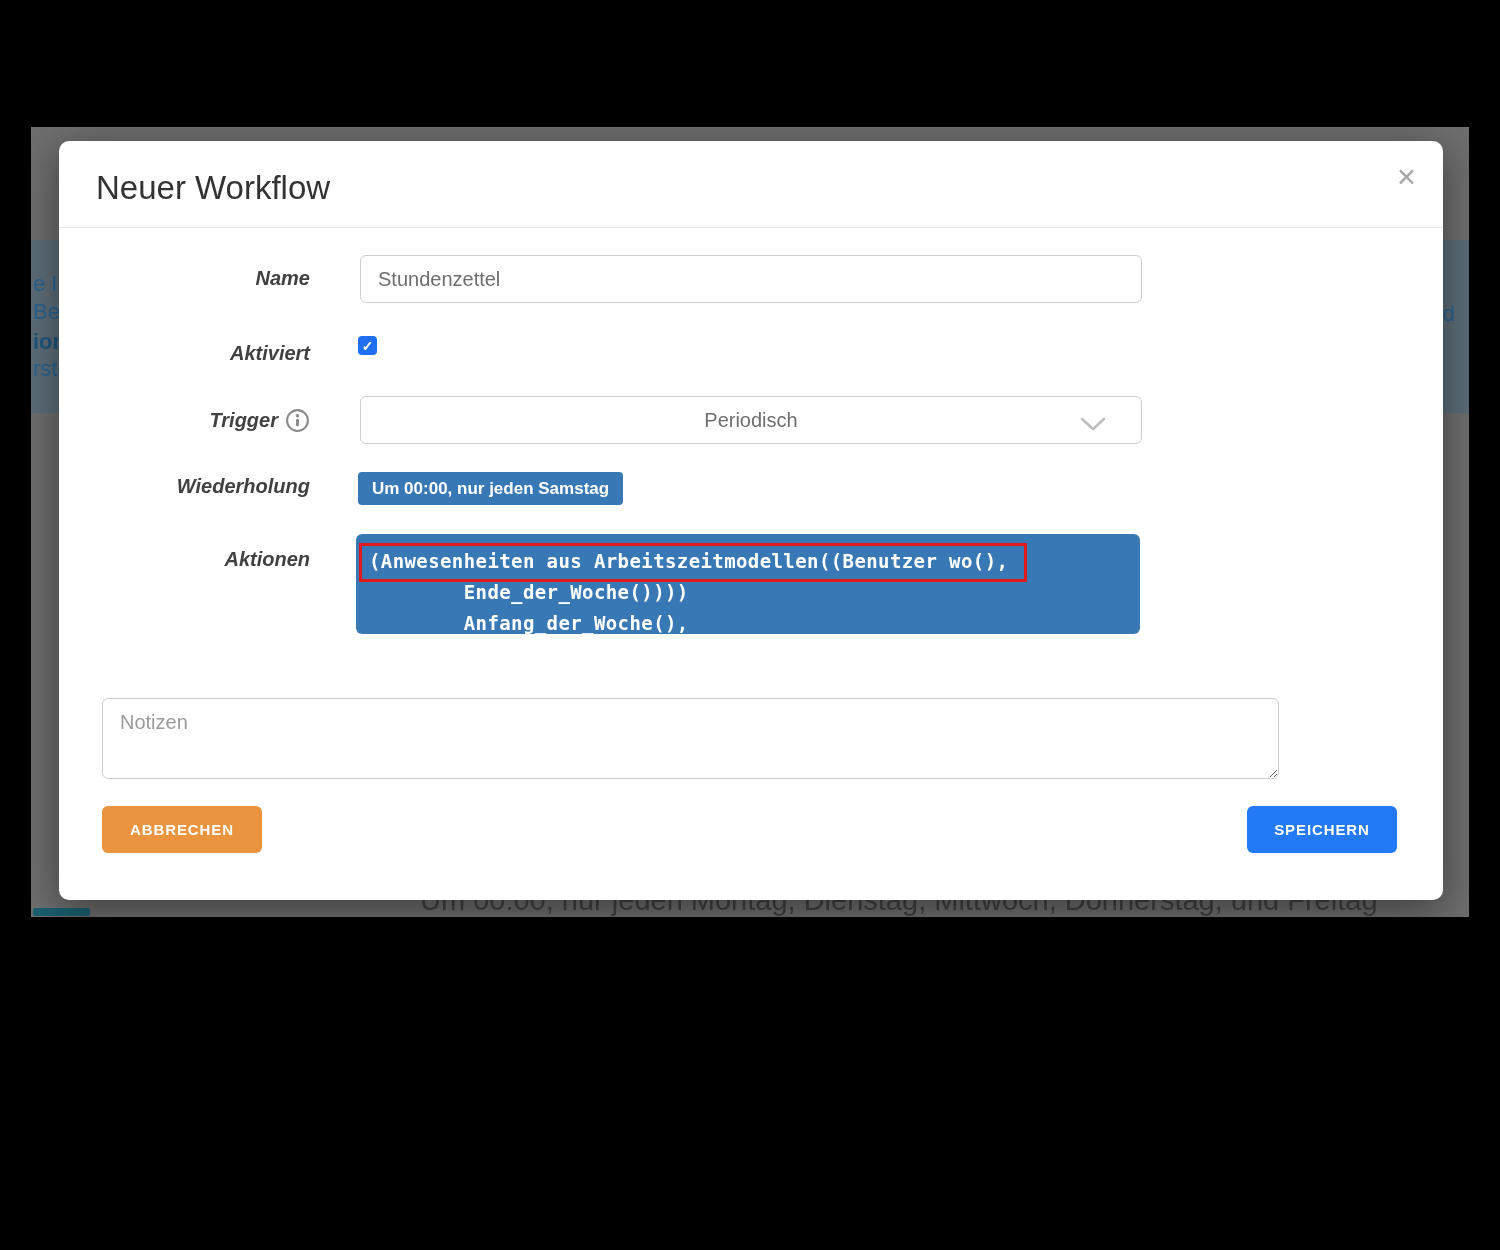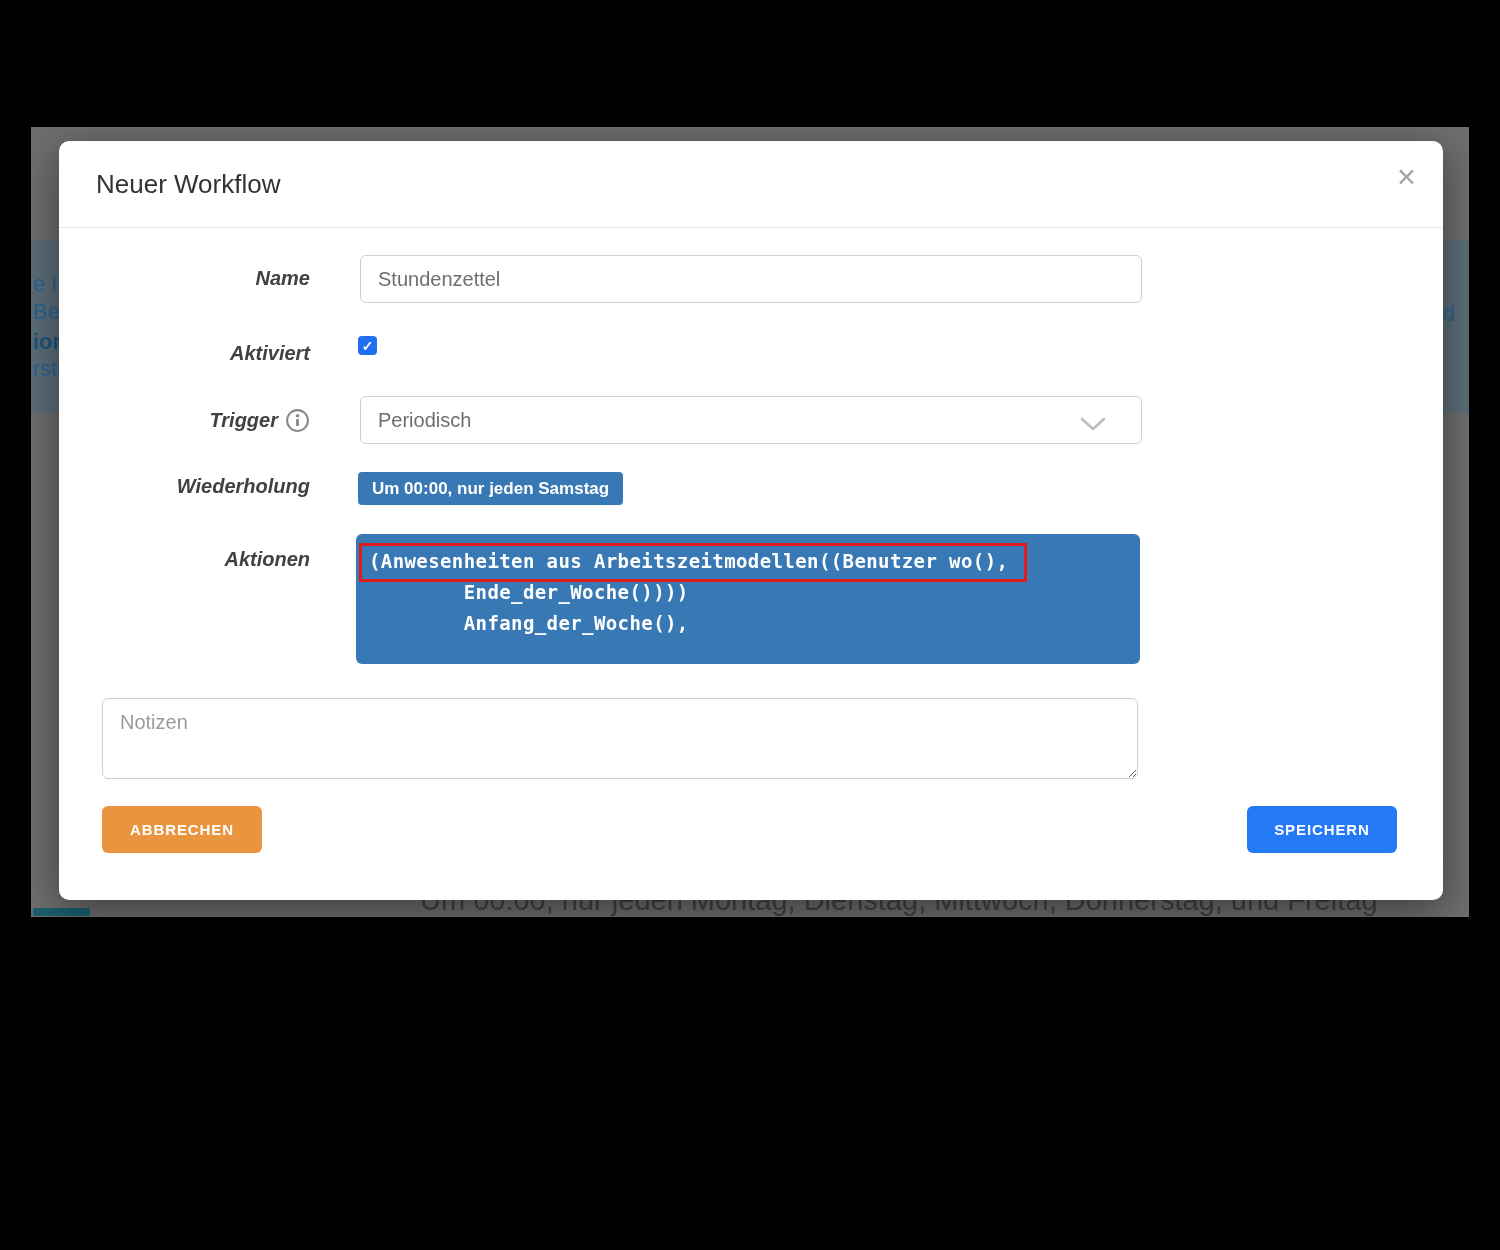--- a/index.html
+++ b/index.html
@@ -31,21 +31,21 @@
   .modal {
     position: absolute; left: 59px; top: 141px; width: 1384px; height: 759px;
     background: #fff; border-radius: 10px; z-index: 2;
     box-shadow: 0 10px 40px rgba(0,0,0,.45);
   }
   .modal-header {
     position: absolute; left: 0; top: 0; width: 100%; height: 87px;
     border-bottom: 1px solid #e7e7e7;
   }
   .modal-title {
-    position: absolute; left: 37px; top: 28px; font-size: 26px; color: #333;
+    position: absolute; left: 37px; top: 28px; font-size: 33px; color: #333;
   }
   .close-btn {
     position: absolute; right: 26px; top: 24px; font-size: 25px; color: #a6a6a6;
     cursor: pointer; line-height: 1;
   }
 
   .field-label {
     position: absolute; left: 0; width: 251px; display: flex; justify-content: flex-end;
     align-items: center; gap: 7px; font-size: 20px; font-weight: bold; color: #414141;
     white-space: nowrap;
@@ -61,45 +61,45 @@
 
   .checkbox {
     position: absolute; left: 299px; top: 195px; width: 19px; height: 19px;
     background: #1f6ff0; border-radius: 4px; display: flex; align-items: center;
     justify-content: center; color: #fff; font-size: 14px; font-weight: bold; cursor: pointer;
   }
 
   .select-box {
     position: absolute; left: 301px; top: 255px; width: 782px; height: 48px;
     border: 1px solid #cfcfcf; border-radius: 6px; display: flex; align-items: center;
-    padding: 0 17px; font-size: 20px; color: #6e6e6e; cursor: pointer; background:#fff;
+    padding: 0 17px; font-size: 20px; color: #6e6e6e; cursor: pointer; background:#fff;justify-content:center;
   }
   .select-chevron { position: absolute; right: 34px; top: 17px; }
 
   .badge {
     position: absolute; left: 299px; top: 331px; height: 33px;
     background: #3878b4; border-radius: 4px; color: #fff; font-size: 17px;
     font-weight: bold; display: inline-flex; align-items: center; padding: 0 14px;
     white-space: nowrap;
   }
 
   .code-block {
-    position: absolute; left: 297px; top: 393px; width: 784px; height: 130px;
+    position: absolute; left: 297px; top: 393px; width: 784px; height: 100px;
     background: #3878b4; border-radius: 6px; padding: 12px 13px;
     font-family: "DejaVu Sans Mono", monospace; font-weight: bold; font-size: 19px;
     color: #fff; line-height: 31px; letter-spacing: .4px;
   }
   .code-line { white-space: pre; }
   .code-highlight {
     position: absolute; left: 3px; top: 9px; width: 668px; height: 39px;
     border: 3px solid #e11b1b; pointer-events: none;
   }
 
   .notes-area {
-    position: absolute; left: 43px; top: 557px; width: 1036px; height: 81px;
+    position: absolute; left: 43px; top: 557px; width: 1177px; height: 81px;
     border: 1px solid #cfcfcf; border-radius: 6px; resize: both;
     font-family: "Liberation Sans", sans-serif; font-size: 20px; color: #555;
     padding: 12px 17px; outline: none;
   }
   .notes-area::placeholder { color: #9b9b9b; }
 
   .btn {
     position: absolute; top: 665px; height: 47px; border: none; border-radius: 6px;
     color: #fff; font-weight: bold; font-size: 15px; letter-spacing: .9px;
     cursor: pointer; font-family: "Liberation Sans", sans-serif;

